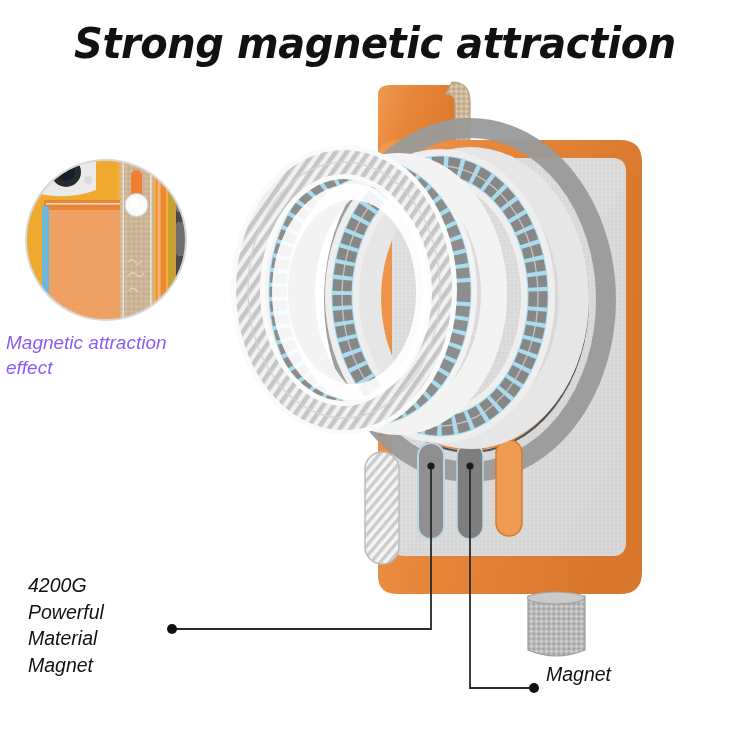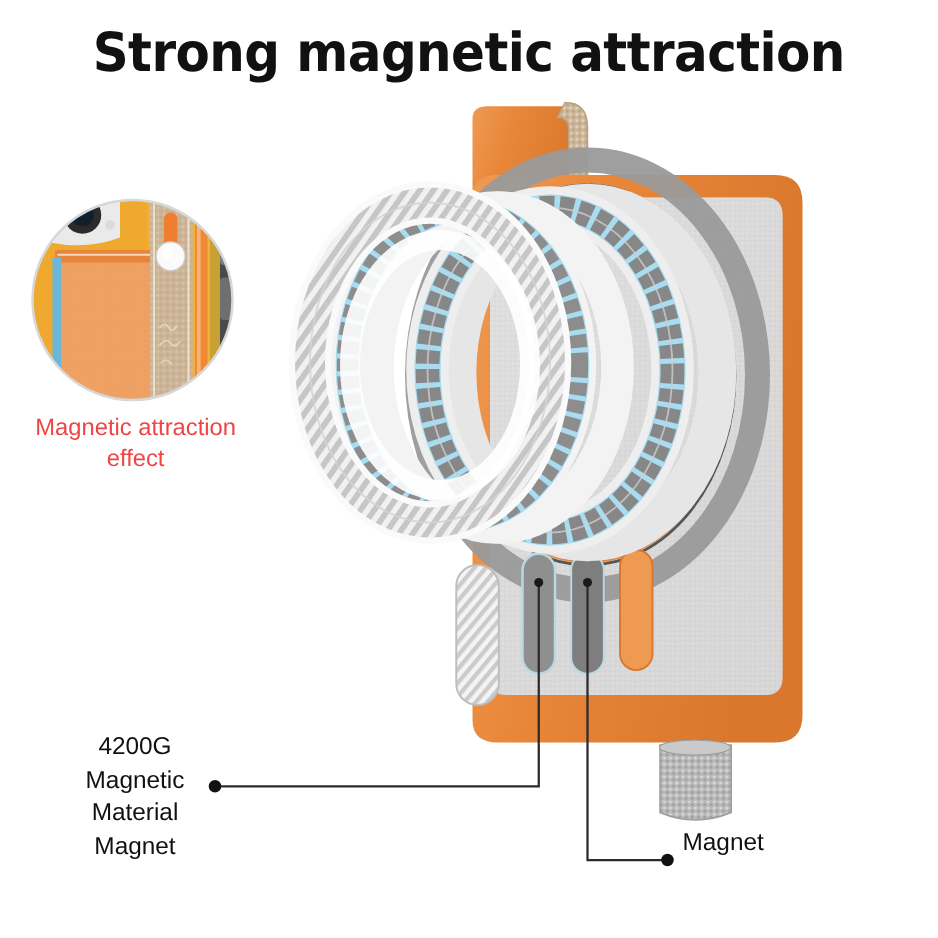--- a/index.html
+++ b/index.html
@@ -13,20 +13,21 @@
     position: relative;
     overflow: hidden;
     font-family: "Liberation Sans", sans-serif;
     color: #1a1a1a;
   }
   #stage {
     position: absolute;
     inset: 0;
     width: 750px;
     height: 750px;
+    font-style: italic;
   }
 
   
   #title {
     position: absolute;
     left: 0;
     top: 18px;
     width: 750px;
     text-align: center;
     font-family: "DejaVu Sans", sans-serif;
@@ -38,33 +39,32 @@
     transform-origin: 50% 50%;
     white-space: nowrap;
   }
 
   
   #inset-caption {
     position: absolute;
     left: 6px;
     top: 330px;
     width: 205px;
-    text-align: center;
+    text-align: left;
     font-size: 19px;
     line-height: 25px;
-    color: #ef4444;
+    color: #8b5cf6;
   }
 
   
   #label-magnet {
     position: absolute;
     left: 28px;
-    top: 584px;
+    top: 572px;
     width: 160px;
-    text-align: center;
     font-size: 19.5px;
     line-height: 26.5px;
     color: #111111;
   }
 
   
   #label-shield {
     position: absolute;
     left: 546px;
     top: 661px;
@@ -268,21 +268,21 @@
     </g>
   </svg>
 
   <div id="inset-caption">
     <span>Magnetic attraction</span><br>
     <span>effect</span>
   </div>
 
   <div id="label-magnet">
     <span>4200G</span><br>
-    <span>Magnetic</span><br>
+    <span>Powerful</span><br>
     <span>Material</span><br>
     <span>Magnet</span>
   </div>
 
   <div id="label-shield">
     <span>Magnet</span><br>
   </div>
 
 </div>
 

